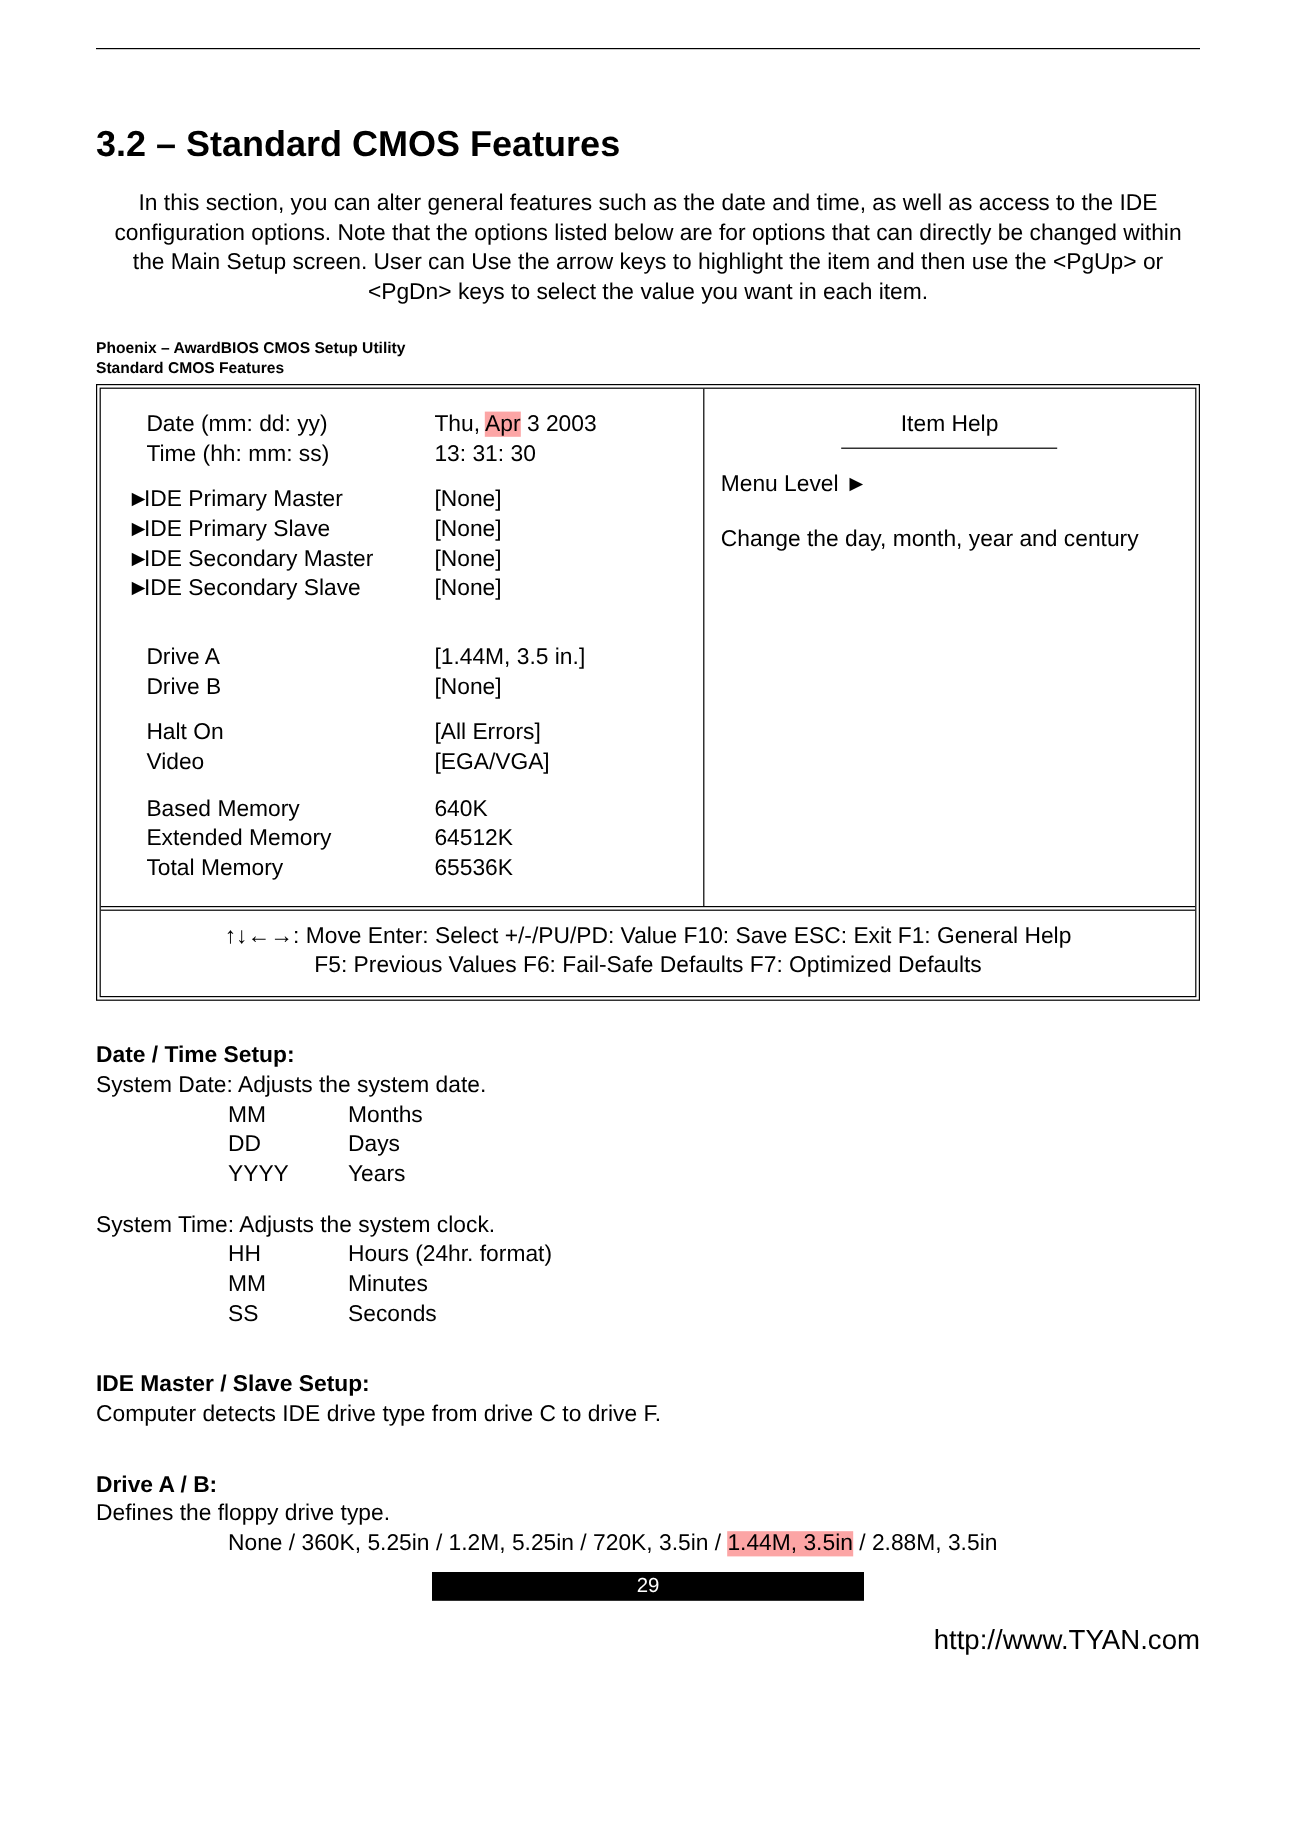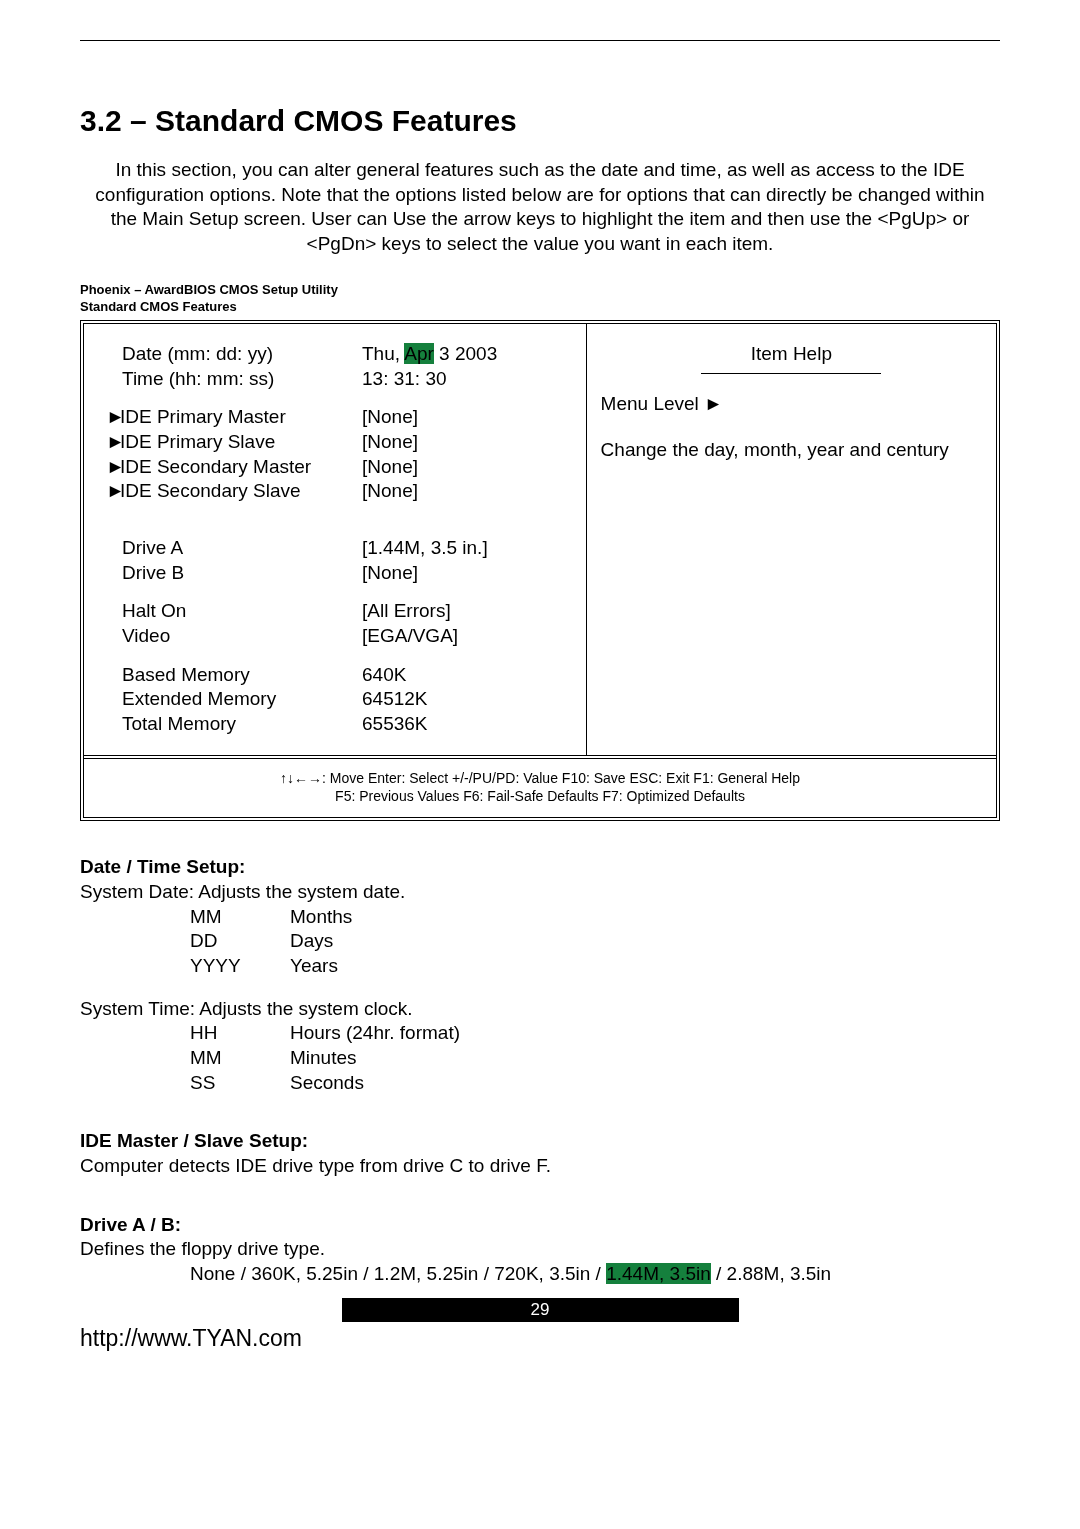--- a/index.html
+++ b/index.html
@@ -58,46 +58,46 @@
     .item-help-rule {
       border-top: 1px solid #000;
       width: 180px;
       margin: 0 auto 18px auto;
     }
     .menu-level { margin-bottom: 22px; }
     .help-text {}
     .bios-footer {
       text-align: center;
       padding: 10px 8px 12px 8px;
-      font-size: 14px;
-    }
-    .hl { background: #15803d; }
+      font-size: 19px;
+    }
+    .hl { background: #fca5a5; }
     
     .sect { margin-top: 34px; }
     .sect b { font-weight: bold; }
     .kv {
       display: grid;
       grid-template-columns: 100px auto;
       margin-left: 110px;
     }
     .kv div { }
     .opt { margin-left: 110px; }
     .pagenum-wrap { margin-top: 10px; text-align: center; }
     .pagenum {
       display: inline-block;
       background: #000;
       color: #fff;
-      width: 397px;
+      width: 360px;
       font-size: 17px;
       padding: 1px 0;
     }
     .footer-url {
-      text-align: left;
+      text-align: right;
       font-size: 23px;
-      margin-top: 2px;
+      margin-top: 18px;
     }
     .arrow { font-family: "Arial Unicode MS", Arial, sans-serif; }
   </style>
 </head>
 <body>
 
 <div class="top-rule"></div>
 
 <h1>3.2 – Standard CMOS Features</h1>
 

